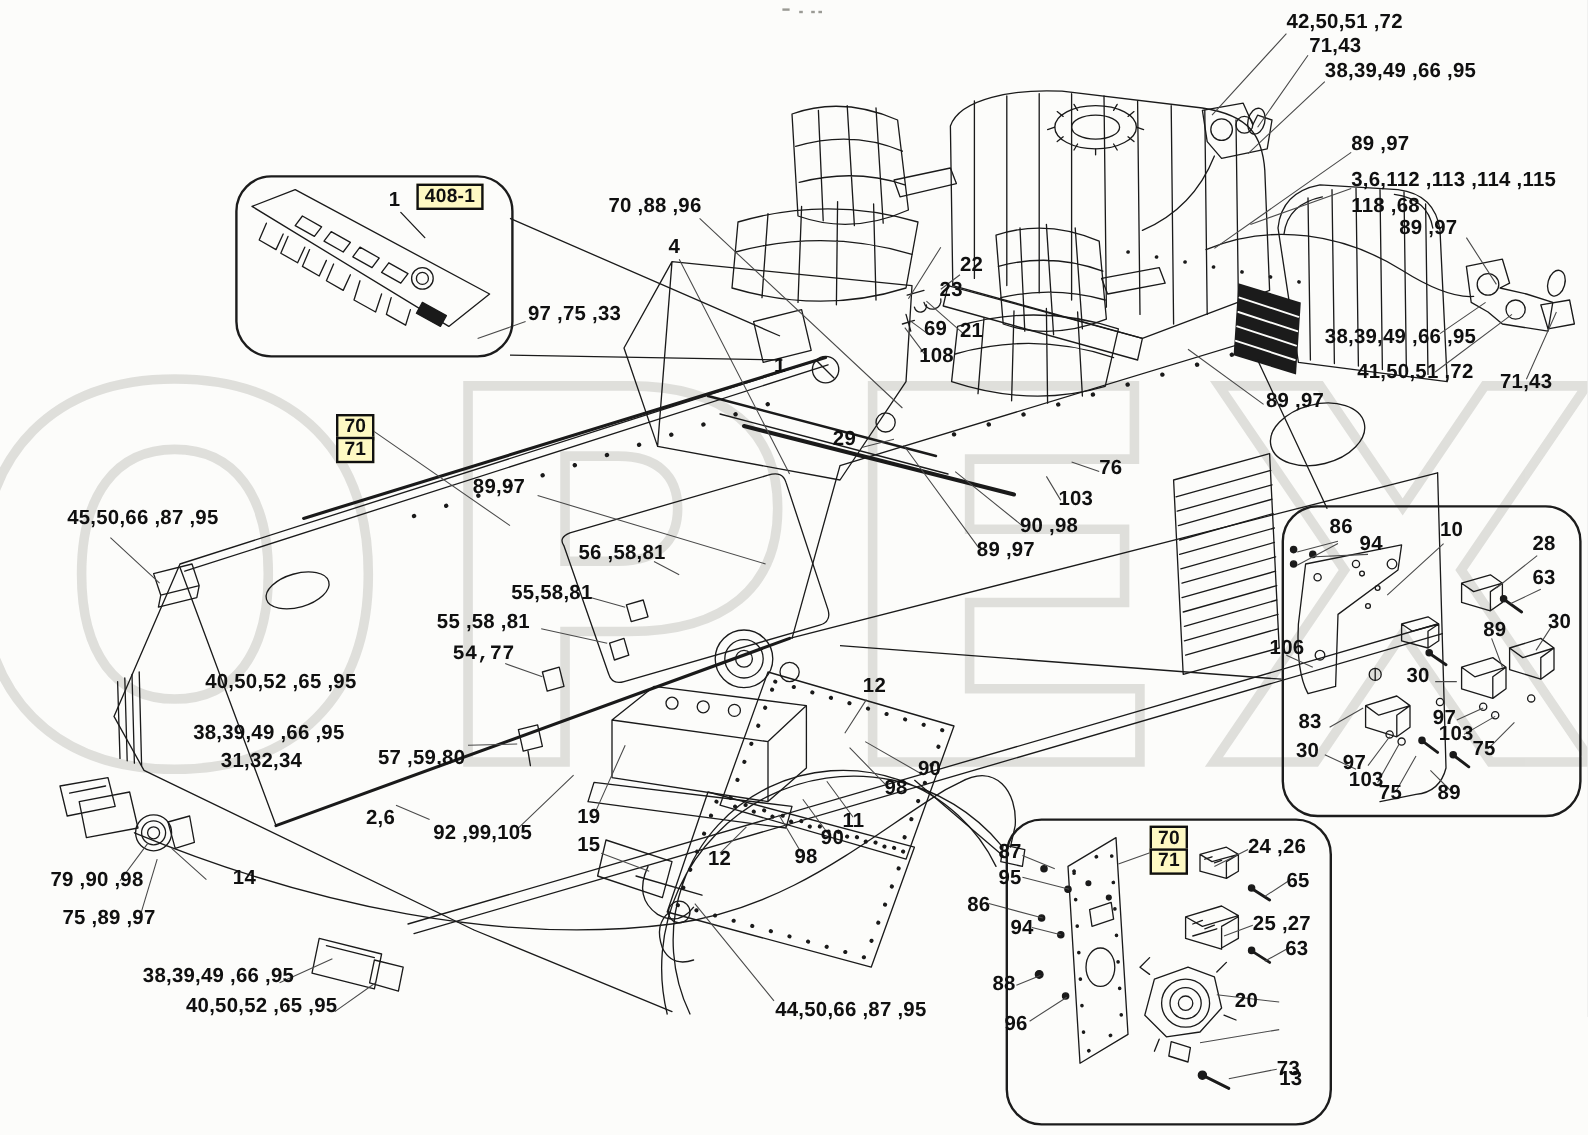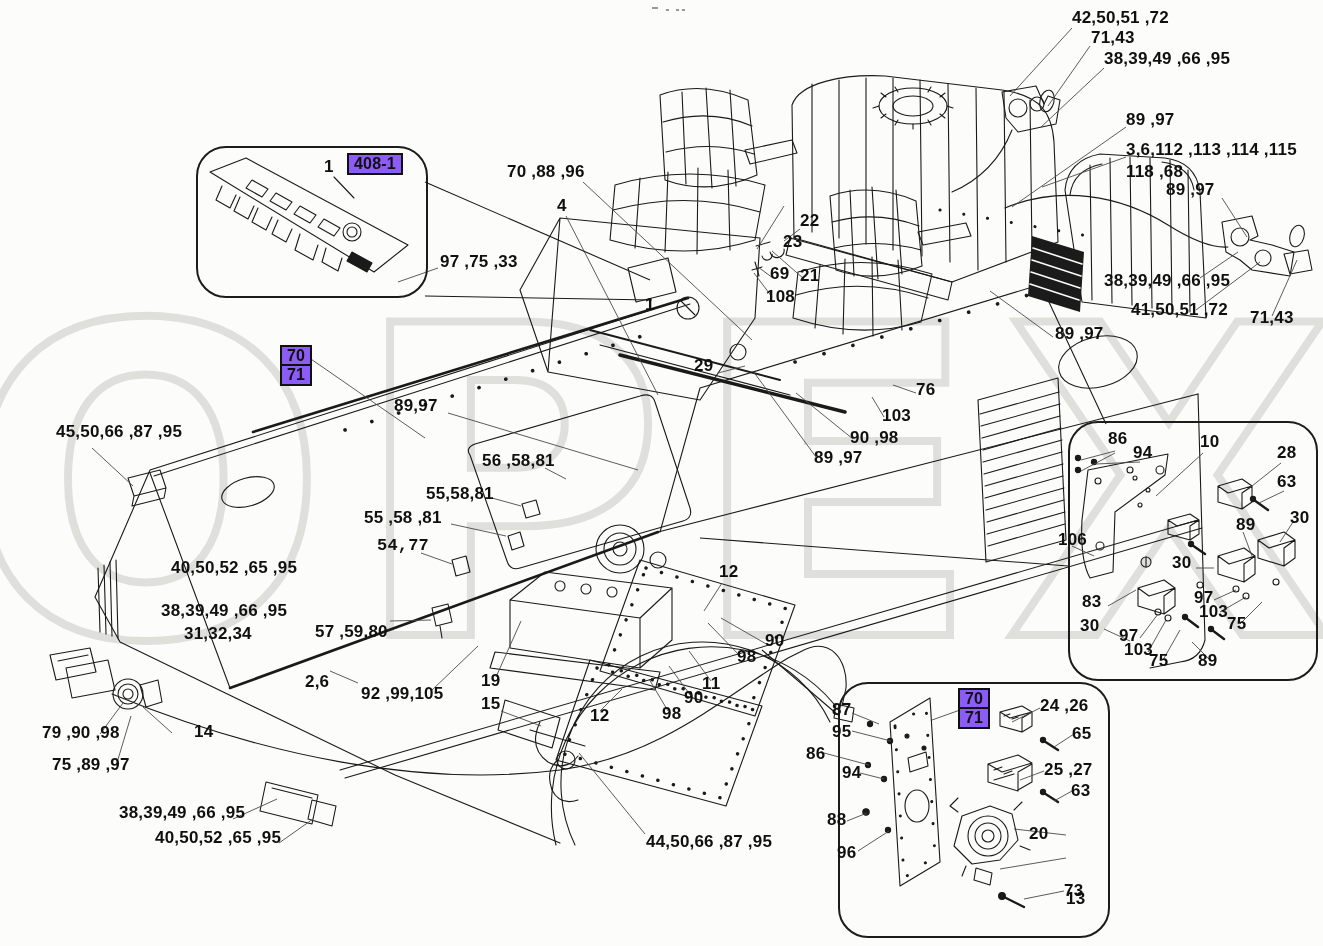--- a/index.html
+++ b/index.html
@@ -2,21 +2,21 @@
 <html><head>
 <meta charset="utf-8">
 <style>
   html,body{margin:0;padding:0;background:#e8e8e8;}
   .stage{position:relative;width:1323px;height:946px;background:#fcfcfa;overflow:hidden;
          font-family:"Liberation Sans",sans-serif;}
   .stage svg{position:absolute;left:0;top:0;}
   .inset{position:absolute;border:2px solid #1c1c1c;border-radius:30px;background:transparent;}
   .lbl{position:absolute;font-weight:bold;font-size:17px;line-height:19px;color:#101010;
        white-space:nowrap;letter-spacing:.2px;z-index:5;}
-  .lbl.boxed{border:2px solid #101010;background:#8b5cf6;padding:0 5px;font-size:16px;line-height:18px;}
+  .lbl.boxed{border:2px solid #101010;background:#fef9c3;padding:0 5px;font-size:16px;line-height:18px;}
 </style>
 </head>
 <body>
 
 <div class="stage">
 
   <svg width="1323" height="946" viewBox="0 0 1323 946">
 
     <text x="660" y="635" font-size="430" font-weight="bold" font-family="DejaVu Sans, sans-serif" text-anchor="middle" fill="none" stroke="#c8c8c3" stroke-width="8" opacity="0.55" letter-spacing="22">ОРЕХ</text>
 

